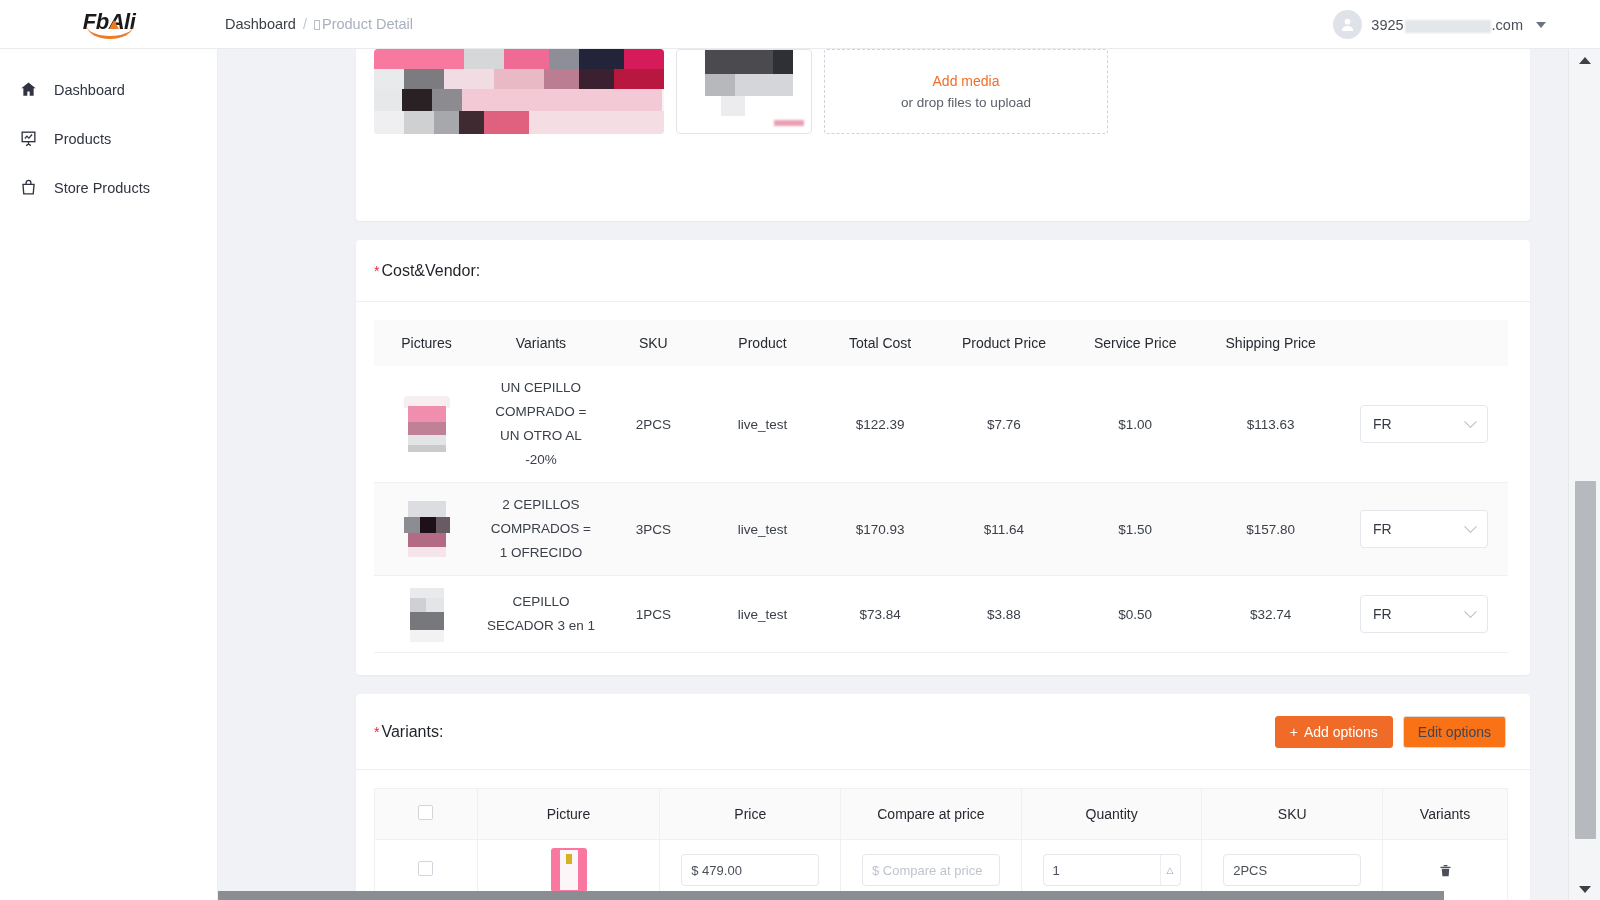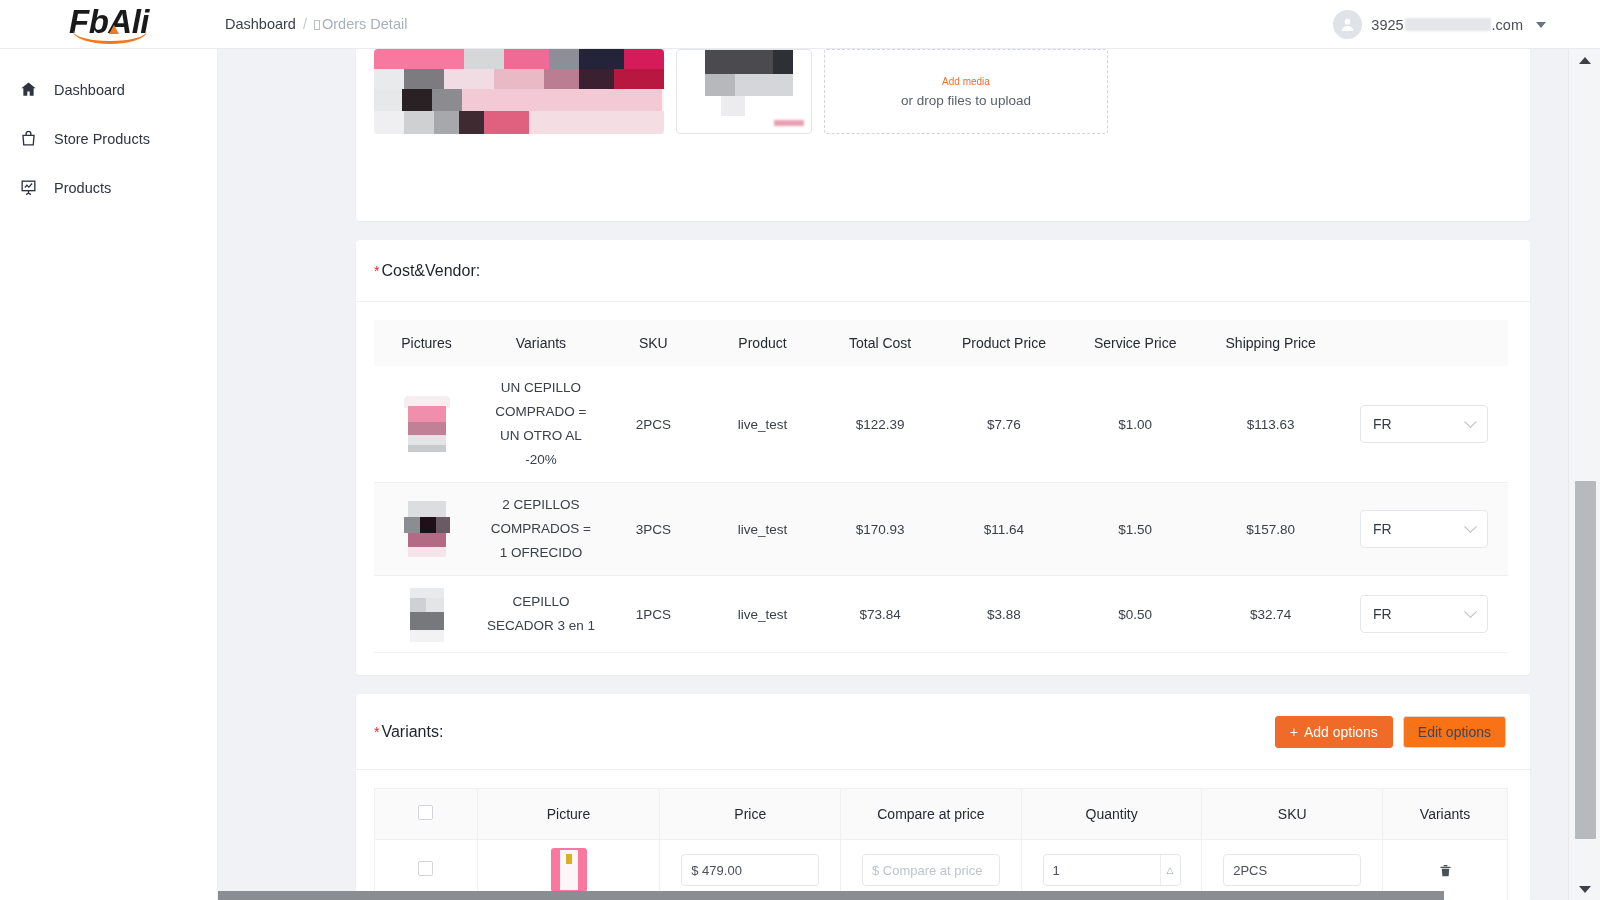--- a/index.html
+++ b/index.html
@@ -21,21 +21,21 @@
     display: flex; align-items: center;
     z-index: 20;
   }
   .logo-wrap {
     width: 218px; height: 49px;
     display: flex; align-items: center; justify-content: center;
     flex: none;
   }
   .logo {
     position: relative;
-    font-size: 33px; font-weight: bold; font-style: italic;
+    font-size: 22px; font-weight: bold; font-style: italic;
     letter-spacing: -0.5px;
     color: #1a1a1a;
     line-height: 1;
     padding-bottom: 5px;
   }
   .logo .swoosh {
     position: absolute; left: 4px; right: 2px; bottom: -1px; height: 13px;
     border-bottom: 3.5px solid #f07a22;
     border-radius: 0 0 50% 50% / 0 0 100% 100%;
   }
@@ -67,21 +67,21 @@
     position: absolute; right: 22px; top: 0; height: 49px;
     display: flex; align-items: center; gap: 9px;
     font-size: 14.5px; color: #4a4f58;
   }
   .avatar {
     width: 29px; height: 29px; border-radius: 50%;
     background: #dfe2e8;
     display: flex; align-items: center; justify-content: center;
   }
   .avatar svg { display: block; }
-  .user-email { display: flex; align-items: center; }
+  .user-email { display: flex; align-items: flex-end; }
   .redact {
     display: inline-block;
     width: 86px; height: 13px;
     background: #e3e6ea;
     margin: 0 1px;
     vertical-align: -1px;
     filter: blur(1.2px);
   }
   .caret-down {
     width: 0; height: 0;
@@ -158,21 +158,21 @@
   }
   .px { position: absolute; }
   .dropzone {
     width: 284px; height: 85px;
     border: 1px dashed #cfd4da;
     border-radius: 3px;
     display: flex; flex-direction: column;
     align-items: center; justify-content: center;
     gap: 6px;
   }
-  .dz-link { color: #f06e28; font-size: 10px; }
+  .dz-link { color: #f06e28; font-size: 14px; }
   .dz-sub { color: #5a6068; font-size: 13.5px; }
 
   
   .sec-head {
     padding: 22px 24px 21px 18px;
     font-size: 16px;
     color: #1f2329;
     display: flex; align-items: center; justify-content: space-between;
     border-bottom: 1px solid #efefef;
   }
@@ -356,21 +356,21 @@
       <div class="logo">
         <span>FbAli</span>
         <span class="tri"></span>
         <span class="swoosh"></span>
       </div>
     </div>
 
     <div class="breadcrumb">
       <span class="bc-root">Dashboard</span>
       <span class="bc-sep">/</span>
-      <span class="bc-cur"><span class="bc-box"></span><span>Orders Detail</span></span>
+      <span class="bc-cur"><span class="bc-box"></span><span>Product Detail</span></span>
     </div>
 
     <div class="user-area">
       <span class="avatar">
         <svg width="17" height="17" viewBox="0 0 24 24" fill="#fff">
           <circle cx="12" cy="8" r="4"></circle>
           <path d="M4 21c0-4.4 3.6-7 8-7s8 2.6 8 7z"></path>
         </svg>
       </span>
       <span class="user-email">
@@ -390,36 +390,36 @@
         <svg width="19" height="19" viewBox="0 0 24 24" fill="#2f3440">
             <path d="M12 3 3 10.5h2.5V20h5v-5.5h3V20h5v-9.5H21z"></path>
           </svg>
       </span>
       <span>Dashboard</span>
     </div>
 
     <div class="nav-item">
       <span class="nav-icon">
         <svg width="19" height="19" viewBox="0 0 24 24" fill="none" stroke="#2f3440" stroke-width="1.7">
-          <path d="M5 8h14l-1 12H6z"></path>
-            <path d="M9 8V6a3 3 0 0 1 6 0v2"></path>
-        </svg>
-      </span>
-      <span>Store Products</span>
-    </div>
-
-    <div class="nav-item">
-      <span class="nav-icon">
-        <svg width="19" height="19" viewBox="0 0 24 24" fill="none" stroke="#2f3440" stroke-width="1.7">
           <rect x="4" y="4" width="16" height="12"></rect>
           <path d="M7.5 12l2.5-3 2.5 2.5 4-4.5"></path>
           <path d="M12 16v3M9 21l3-2 3 2"></path>
         </svg>
       </span>
       <span>Products</span>
+    </div>
+
+    <div class="nav-item">
+      <span class="nav-icon">
+        <svg width="19" height="19" viewBox="0 0 24 24" fill="none" stroke="#2f3440" stroke-width="1.7">
+          <path d="M5 8h14l-1 12H6z"></path>
+            <path d="M9 8V6a3 3 0 0 1 6 0v2"></path>
+        </svg>
+      </span>
+      <span>Store Products</span>
     </div>
 
 
 
   </nav>
 
   <main class="content">
 
     <section class="card card-media">
       <div class="media-row">

